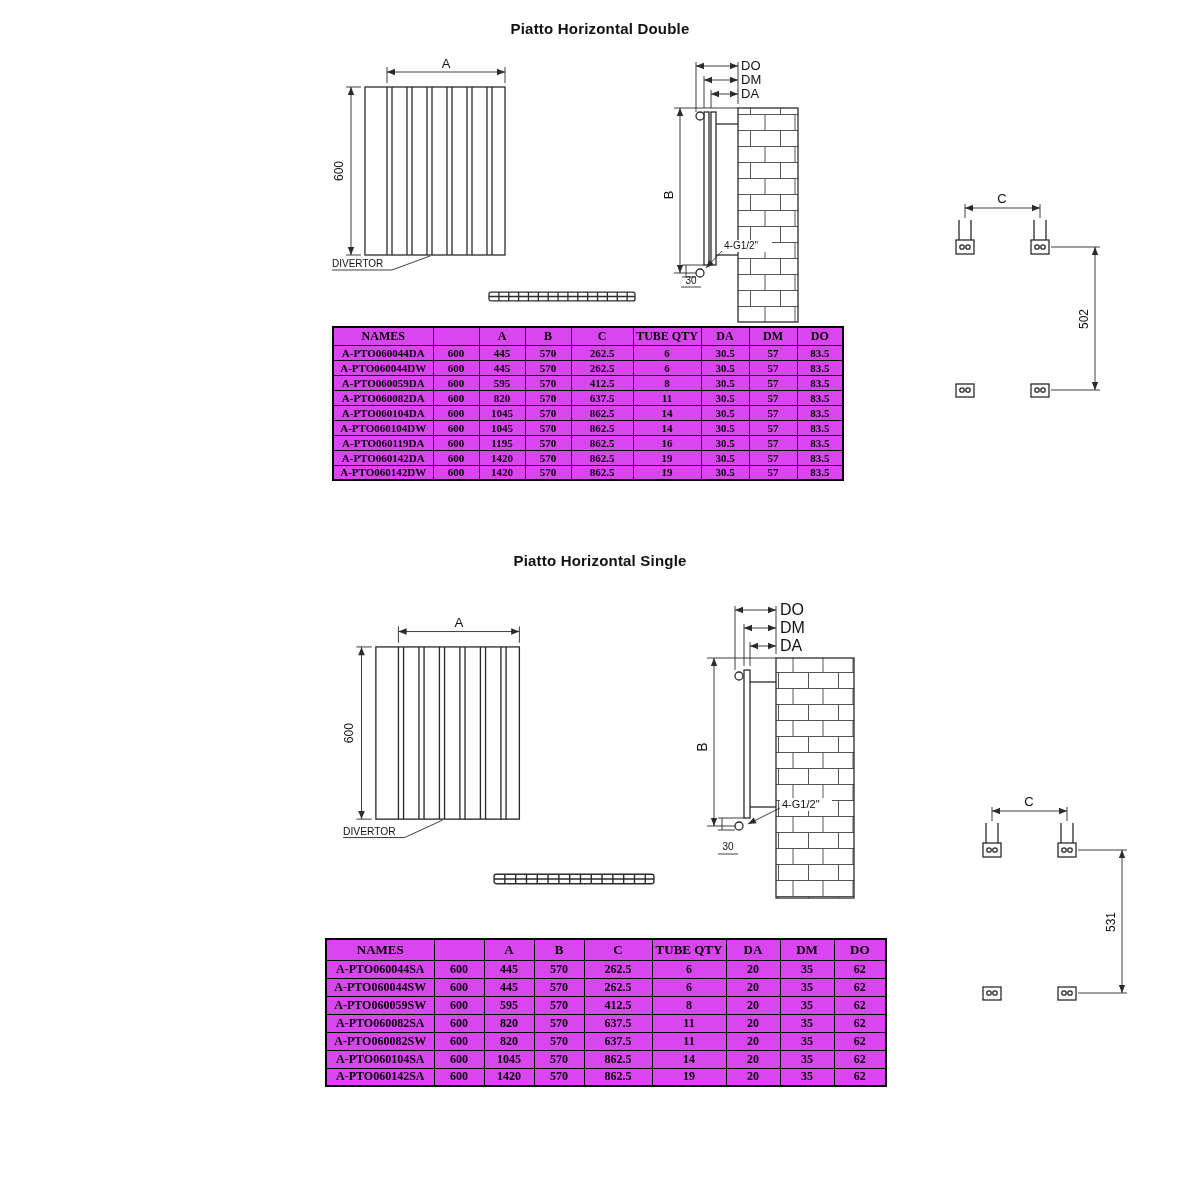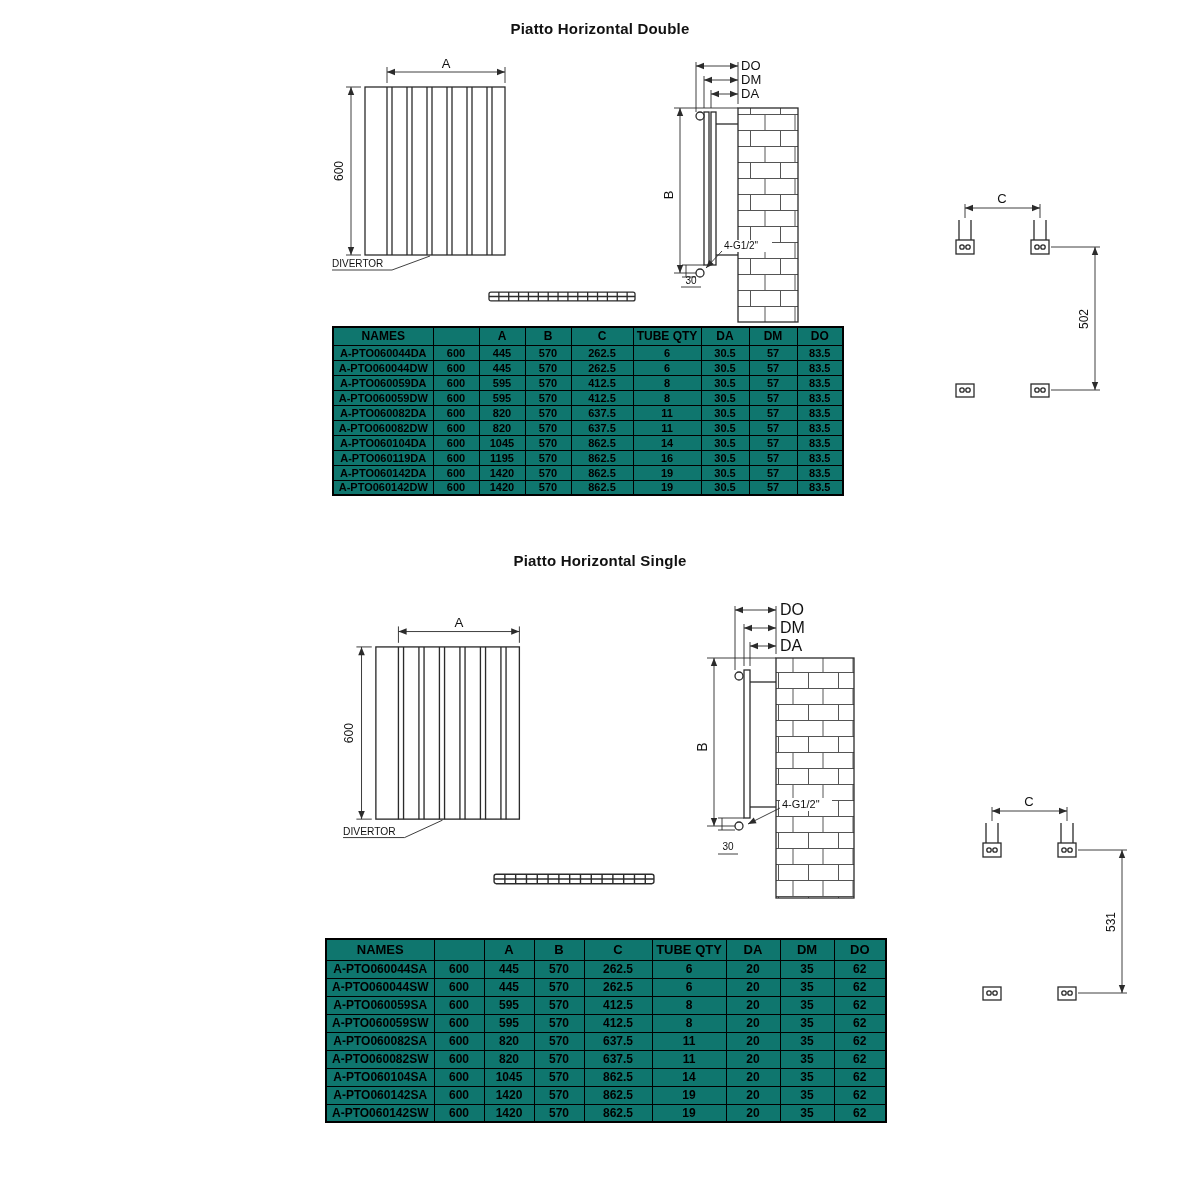--- a/index.html
+++ b/index.html
@@ -17,22 +17,22 @@
   .drw text { fill:#111; font-family:"Liberation Sans", sans-serif; font-weight:normal; }
   .t10 { font-size:10px; }
   .t11 { font-size:11px; }
   .t12 { font-size:12px; }
   .t13 { font-size:13px; }
   .t14 { font-size:14px; }
   .t16 { font-size:16px; }
 
   
   table.spec { position:absolute; border-collapse:collapse; table-layout:fixed;
-               background:#0f766e; font-weight:bold; color:#000;
-               border:2px solid #000; }
+               background:#d946ef; font-weight:bold; color:#000;
+               border:2px solid #000;font-family:Liberation Serif, serif; }
   .spec th, .spec td { border:1px solid #000; text-align:center; vertical-align:middle;
                        white-space:nowrap; overflow:hidden; padding:0; }
   .spec-d { font-size:11px; }
   .spec-d th { height:18px; font-size:12px; }
   .spec-d td { height:15px; }
   .spec-s { font-size:12px; }
   .spec-s th { height:21px; font-size:13px; }
   .spec-s td { height:18px; }
 </style>
 </head>
@@ -189,54 +189,43 @@
         <td>600</td>
         <td>595</td>
         <td>570</td>
         <td>412.5</td>
         <td>8</td>
         <td>30.5</td>
         <td>57</td>
         <td>83.5</td>
       </tr>
       <tr>
-        <td>A-PTO060059DW</td>
-        <td>600</td>
-        <td>595</td>
-        <td>570</td>
-        <td>412.5</td>
-        <td>8</td>
-        <td>30.5</td>
-        <td>57</td>
-        <td>83.5</td>
-      </tr>
-      <tr>
         <td>A-PTO060082DA</td>
         <td>600</td>
         <td>820</td>
         <td>570</td>
         <td>637.5</td>
         <td>11</td>
         <td>30.5</td>
         <td>57</td>
         <td>83.5</td>
       </tr>
       <tr>
-        <td>A-PTO060082DW</td>
-        <td>600</td>
-        <td>820</td>
-        <td>570</td>
-        <td>637.5</td>
-        <td>11</td>
-        <td>30.5</td>
-        <td>57</td>
-        <td>83.5</td>
-      </tr>
-      <tr>
         <td>A-PTO060104DA</td>
+        <td>600</td>
+        <td>1045</td>
+        <td>570</td>
+        <td>862.5</td>
+        <td>14</td>
+        <td>30.5</td>
+        <td>57</td>
+        <td>83.5</td>
+      </tr>
+      <tr>
+        <td>A-PTO060104DW</td>
         <td>600</td>
         <td>1045</td>
         <td>570</td>
         <td>862.5</td>
         <td>14</td>
         <td>30.5</td>
         <td>57</td>
         <td>83.5</td>
       </tr>
       <tr>
@@ -403,42 +392,31 @@
         <td>600</td>
         <td>445</td>
         <td>570</td>
         <td>262.5</td>
         <td>6</td>
         <td>20</td>
         <td>35</td>
         <td>62</td>
       </tr>
       <tr>
-        <td>A-PTO060059SA</td>
+        <td>A-PTO060059SW</td>
         <td>600</td>
         <td>595</td>
         <td>570</td>
         <td>412.5</td>
         <td>8</td>
         <td>20</td>
         <td>35</td>
         <td>62</td>
       </tr>
       <tr>
-        <td>A-PTO060059SW</td>
-        <td>600</td>
-        <td>595</td>
-        <td>570</td>
-        <td>412.5</td>
-        <td>8</td>
-        <td>20</td>
-        <td>35</td>
-        <td>62</td>
-      </tr>
-      <tr>
         <td>A-PTO060082SA</td>
         <td>600</td>
         <td>820</td>
         <td>570</td>
         <td>637.5</td>
         <td>11</td>
         <td>20</td>
         <td>35</td>
         <td>62</td>
       </tr>
@@ -468,25 +446,14 @@
         <td>A-PTO060142SA</td>
         <td>600</td>
         <td>1420</td>
         <td>570</td>
         <td>862.5</td>
         <td>19</td>
         <td>20</td>
         <td>35</td>
         <td>62</td>
       </tr>
-      <tr>
-        <td>A-PTO060142SW</td>
-        <td>600</td>
-        <td>1420</td>
-        <td>570</td>
-        <td>862.5</td>
-        <td>19</td>
-        <td>20</td>
-        <td>35</td>
-        <td>62</td>
-      </tr>
     </tbody>
 </table>
 
 </body></html>

